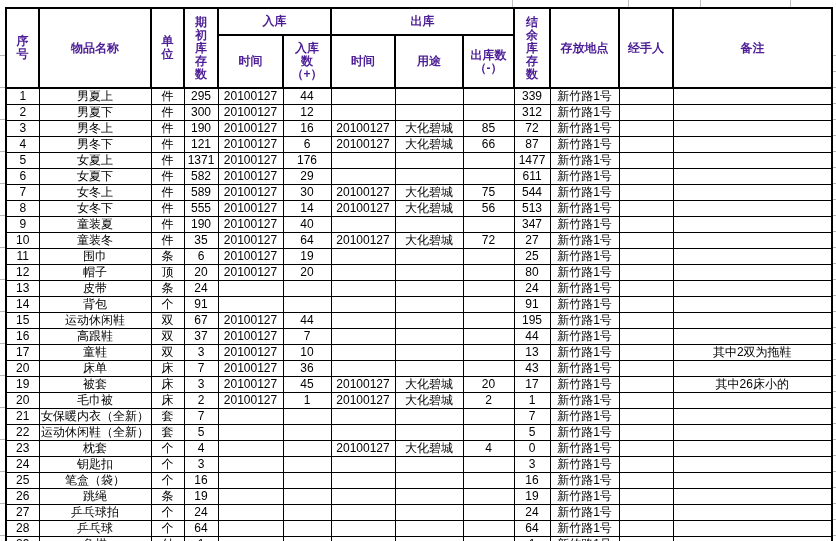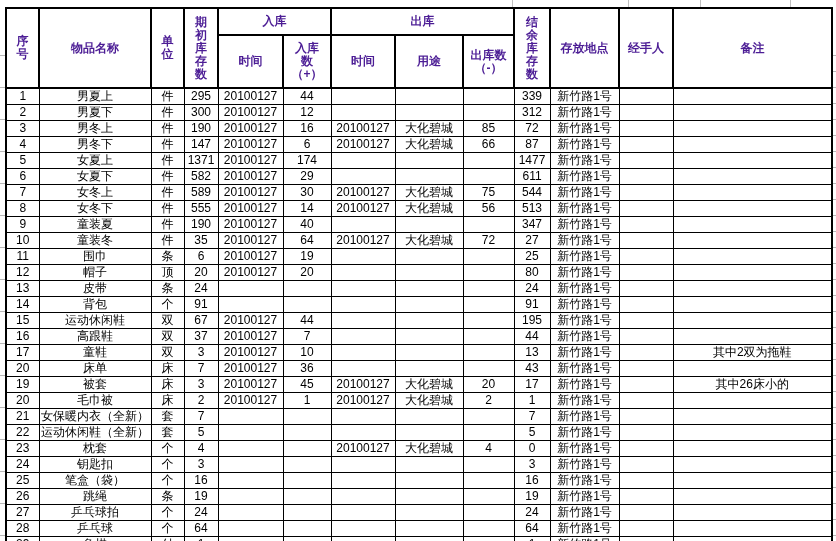--- a/index.html
+++ b/index.html
@@ -148,38 +148,38 @@
           <td>85</td>
           <td>72</td>
           <td>新竹路1号</td>
           <td></td>
           <td></td>
         </tr>
         <tr>
           <td>4</td>
           <td>男冬下</td>
           <td>件</td>
-          <td>147</td>
+          <td>121</td>
           <td>20100127</td>
           <td>6</td>
           <td>20100127</td>
           <td>大化碧城</td>
           <td>66</td>
           <td>87</td>
           <td>新竹路1号</td>
           <td></td>
           <td></td>
         </tr>
         <tr>
           <td>5</td>
           <td>女夏上</td>
           <td>件</td>
           <td>1371</td>
           <td>20100127</td>
-          <td>174</td>
+          <td>176</td>
           <td></td>
           <td></td>
           <td></td>
           <td>1477</td>
           <td>新竹路1号</td>
           <td></td>
           <td></td>
         </tr>
         <tr>
           <td>6</td>

